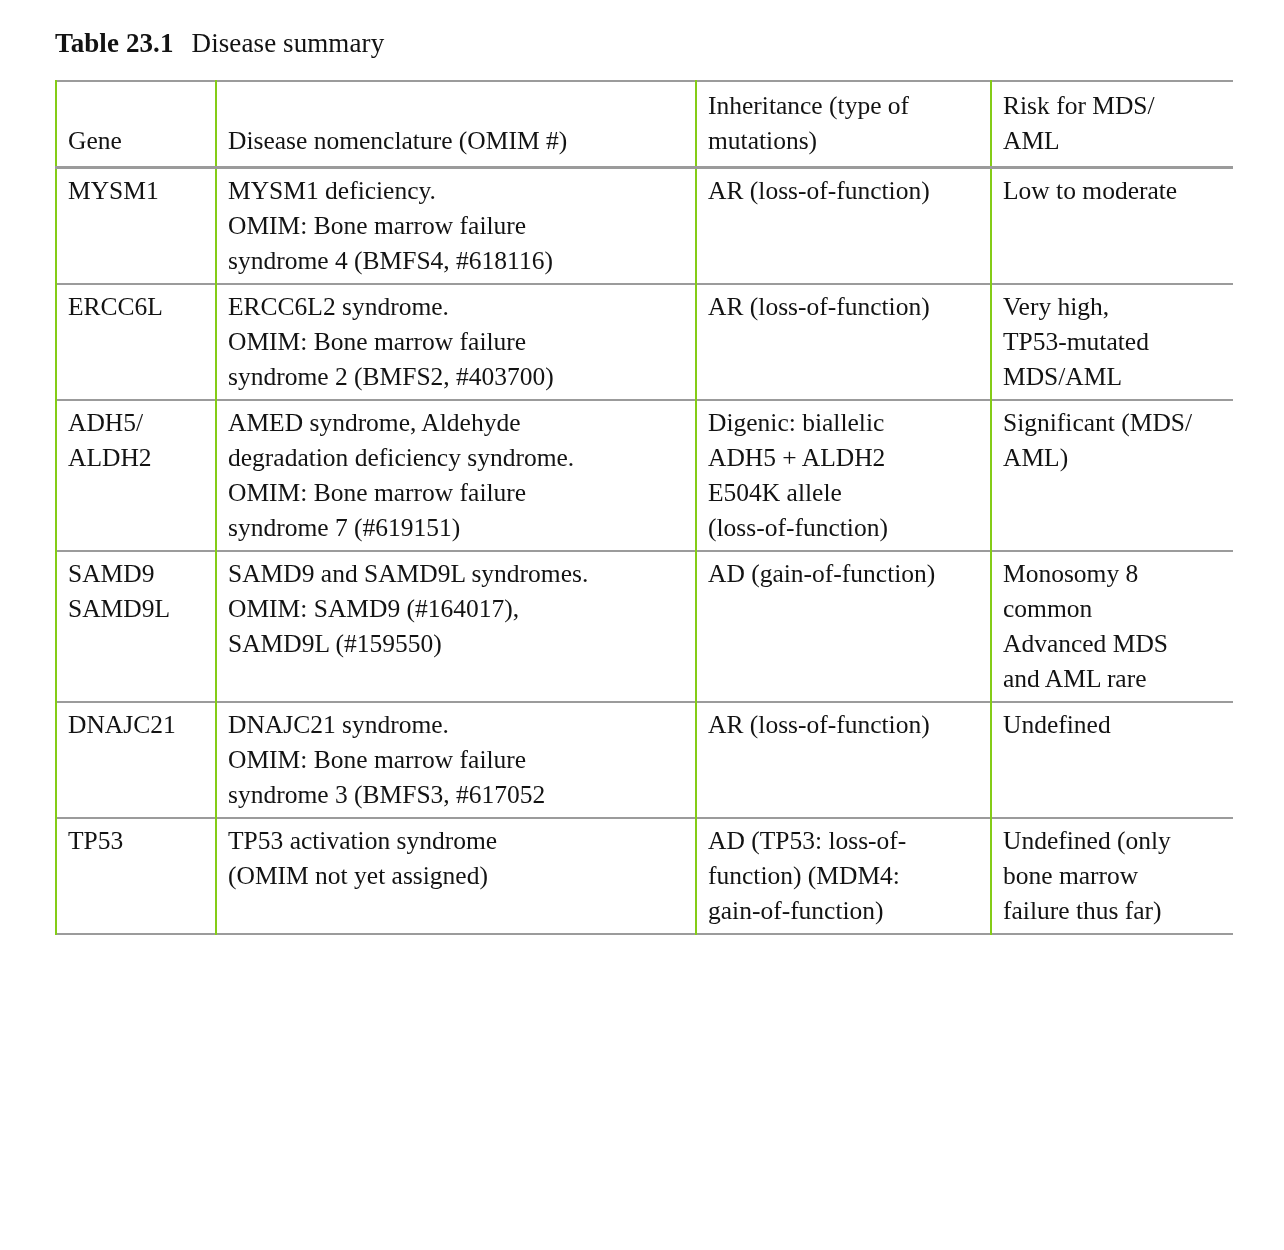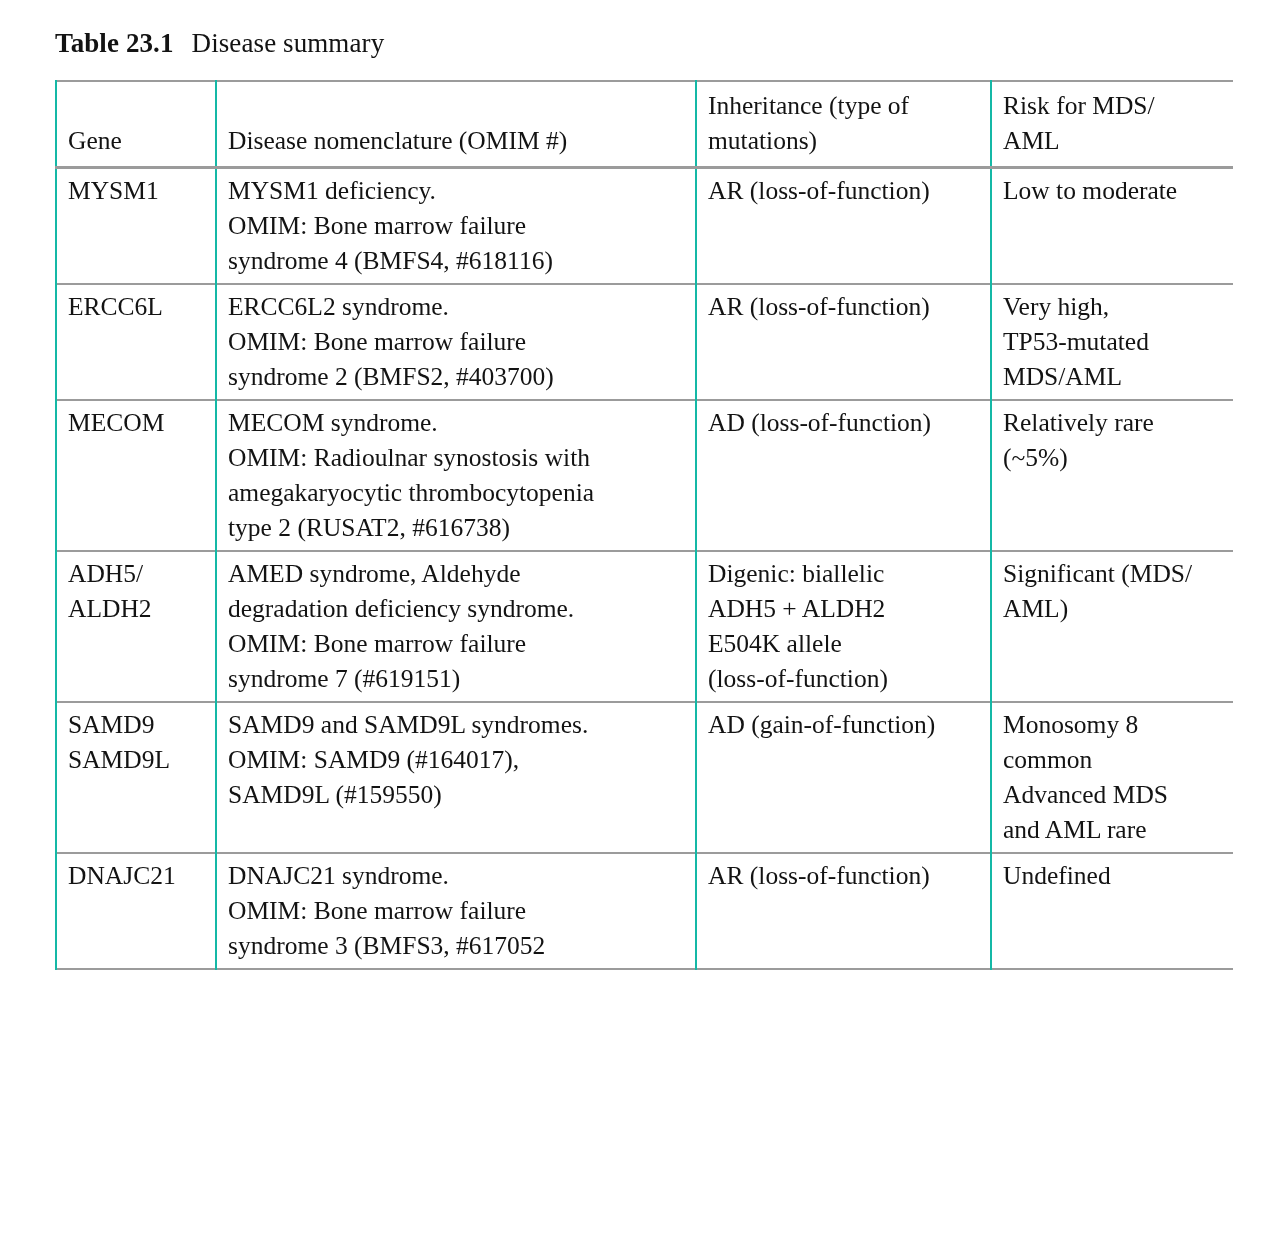--- a/index.html
+++ b/index.html
@@ -35,21 +35,21 @@
   }
   table.disease-table tr {
     border-top: 2px solid #9b9b9b;
   }
   table.disease-table thead tr {
     border-top: 2px solid #9b9b9b;
     border-bottom: 3px solid #9b9b9b;
   }
   table.disease-table th,
   table.disease-table td {
-    border-left: 2px solid #14b8a6;
+    border-left: 2px solid #84cc16;
     font-size: 25.5px;
     line-height: 35px;
     text-align: left;
     font-weight: normal;
     white-space: pre-line;
     box-sizing: border-box;
     overflow: hidden;
   }
   table.disease-table th {
     vertical-align: bottom;
@@ -115,30 +115,20 @@
           <td>ERCC6L</td>
           <td>ERCC6L2 syndrome.
 OMIM: Bone marrow failure
 syndrome 2 (BMFS2, #403700)</td>
           <td>AR (loss-of-function)</td>
           <td>Very high,
 TP53-mutated
 MDS/AML</td>
         </tr>
         <tr>
-          <td>MECOM</td>
-          <td>MECOM syndrome.
-OMIM: Radioulnar synostosis with
-amegakaryocytic thrombocytopenia
-type 2 (RUSAT2, #616738)</td>
-          <td>AD (loss-of-function)</td>
-          <td>Relatively rare
-(~5%)</td>
-        </tr>
-        <tr>
           <td>ADH5/
 ALDH2</td>
           <td>AMED syndrome, Aldehyde
 degradation deficiency syndrome.
 OMIM: Bone marrow failure
 syndrome 7 (#619151)</td>
           <td>Digenic: biallelic
 ADH5 + ALDH2
 E504K allele
 (loss-of-function)</td>
@@ -158,20 +148,31 @@
 and AML rare</td>
         </tr>
         <tr>
           <td>DNAJC21</td>
           <td>DNAJC21 syndrome.
 OMIM: Bone marrow failure
 syndrome 3 (BMFS3, #617052</td>
           <td>AR (loss-of-function)</td>
           <td>Undefined</td>
         </tr>
+        <tr>
+          <td>TP53</td>
+          <td>TP53 activation syndrome
+(OMIM not yet assigned)</td>
+          <td>AD (TP53: loss-of-
+function) (MDM4:
+gain-of-function)</td>
+          <td>Undefined (only
+bone marrow
+failure thus far)</td>
+        </tr>
       </tbody>
   </table>
 
   <div class="footnote">
       <div class="footnote-line justified"></div>
     </div>
 
 </div>
 
 </body></html>

